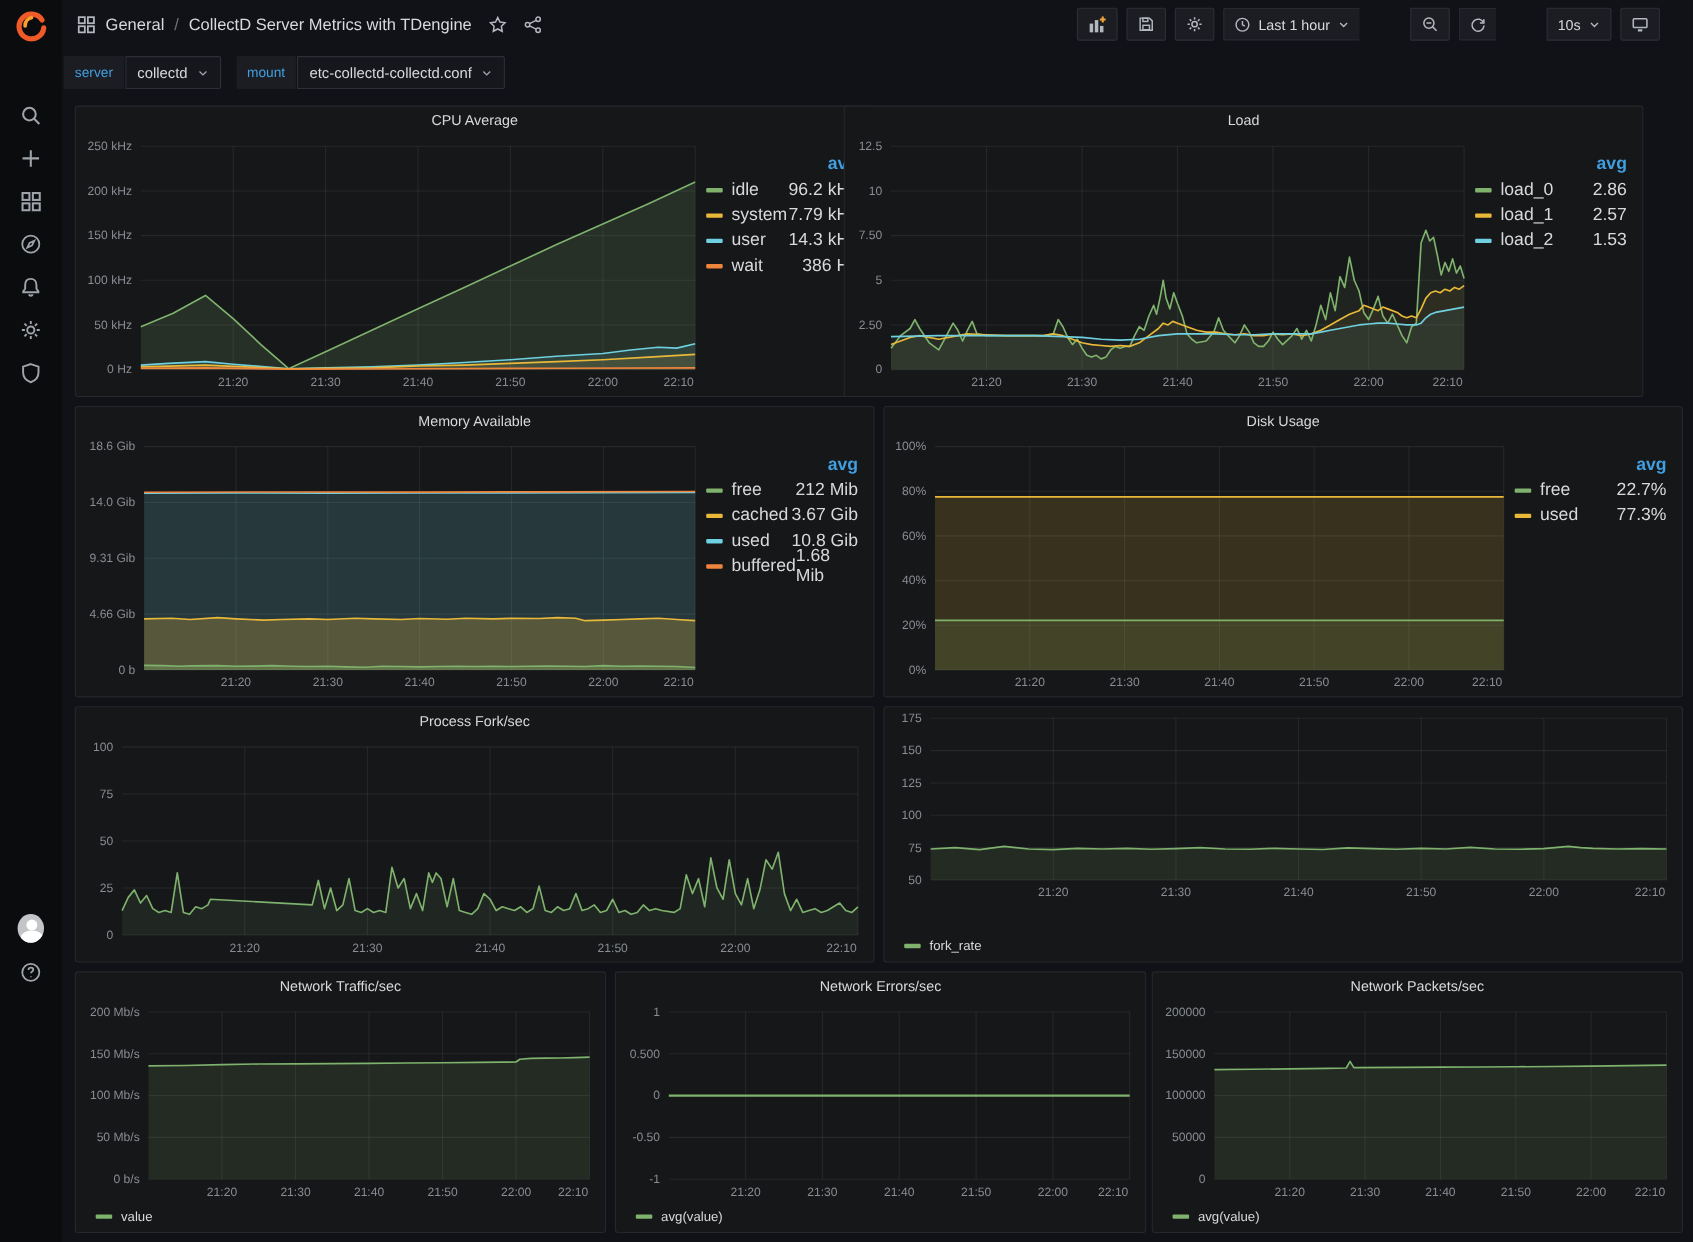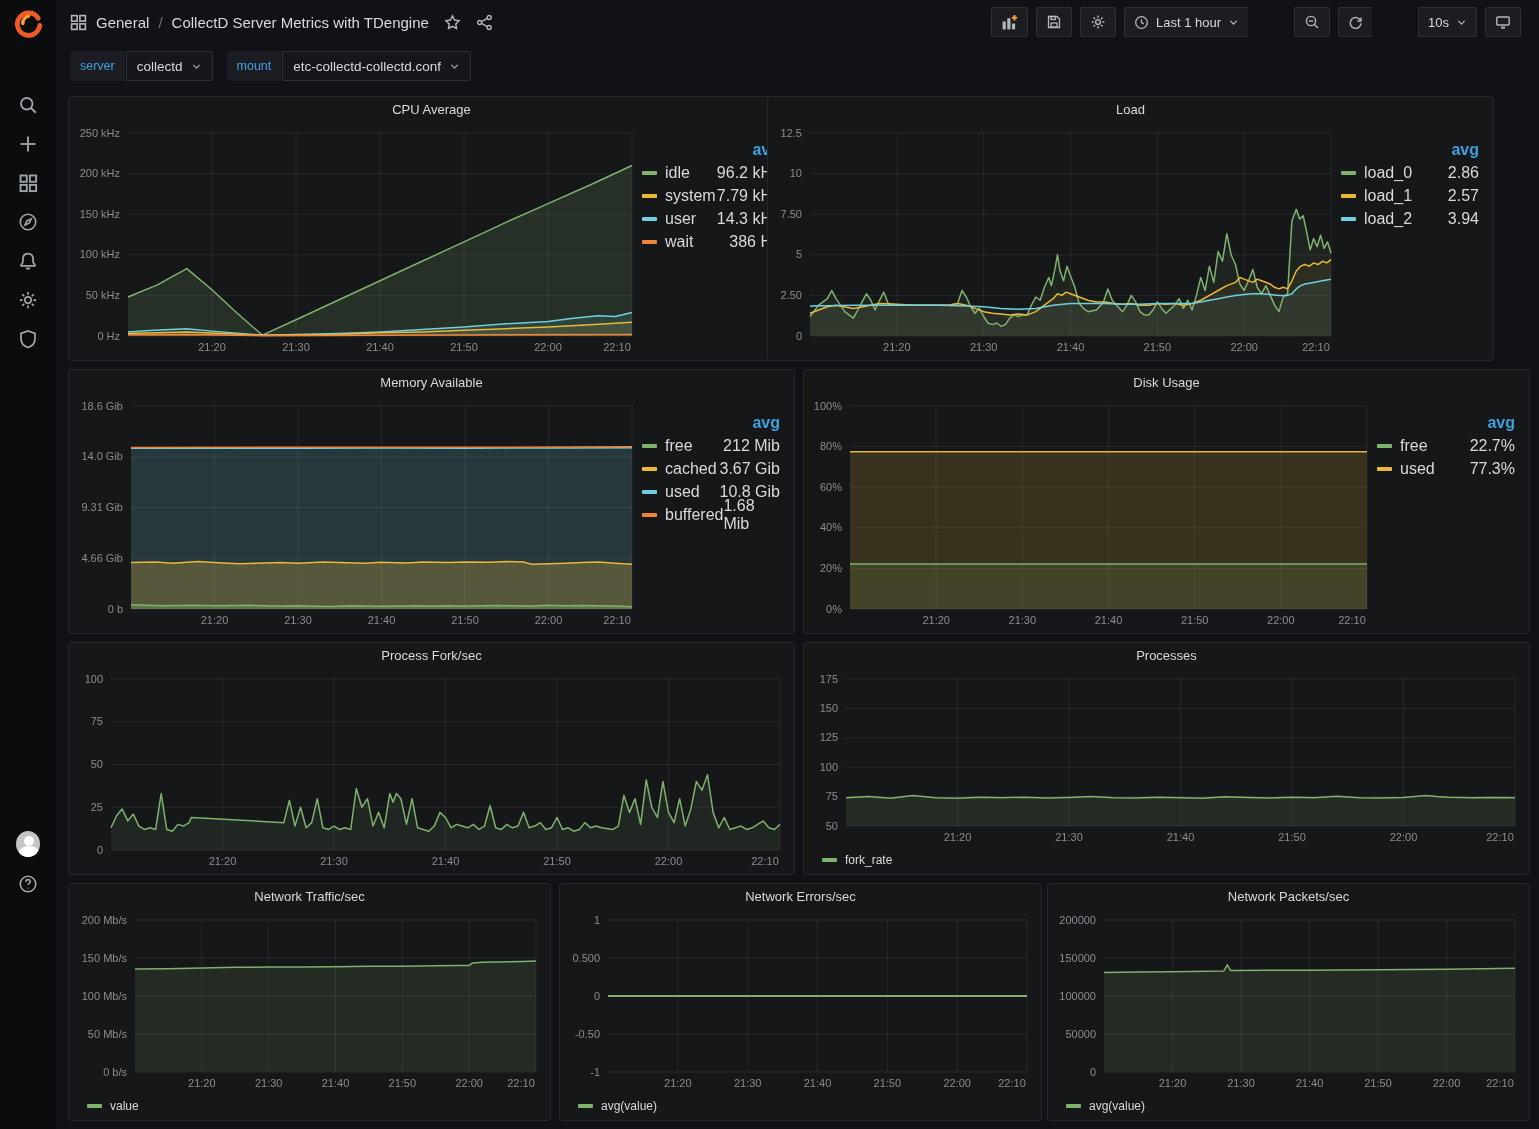--- a/index.html
+++ b/index.html
@@ -9,35 +9,35 @@
   
   .sidebar { position:absolute; left:0; top:0; width:56px; height:100%; background:#0b0c0e; z-index:5; }
   .logo { position:absolute; left:13px; top:8px; width:30px; height:30px; cursor:pointer; }
   .side-ic { position:absolute; left:16px; width:24px; height:24px; display:flex; align-items:center; justify-content:center; cursor:pointer; color:#9fa4ab; }
   .side-ic svg { stroke:#9fa4ab; }
   .avatar-circle { width:26px; height:26px; border-radius:50%; background:#c3c5c9; position:relative; overflow:hidden; }
   .avatar-circle .head { position:absolute; left:8px; top:5px; width:10px; height:10px; border-radius:50%; background:#fff; }
   .avatar-circle .body { position:absolute; left:3px; top:15px; width:20px; height:12px; border-radius:50%; background:#fff; }
 
   
-  .topnav { position:absolute; left:56px; top:0; right:4px; height:44px; display:flex; align-items:center; padding:0 14px; }
+  .topnav { position:absolute; left:56px; top:0; right:16px; height:44px; display:flex; align-items:center; padding:0 14px; }
   .crumbs { display:flex; align-items:center; gap:9px; font-size:15px; }
   .crumbs .sep { color:#6e7177; }
   .crumb-ic { display:flex; color:#b4b7bd; }
   .crumb-act { display:flex; color:#b4b7bd; margin-left:6px; cursor:pointer; }
   .toolbar { margin-left:auto; display:flex; align-items:center; gap:8px;border-radius:15px; }
   .tb { display:flex; align-items:center; gap:7px; height:30px; padding:0 9px; background:#1b1d22; border:1px solid #2c2f36; border-radius:2px; color:#b4b7bd; font-size:13px; cursor:pointer; }
   .tb svg { flex:none; }
   .tb-group { display:flex; }
   .tb-group .tb:first-child { border-radius:2px 0 0 2px; border-right:none; }
   .tb-group .tb:last-child { border-radius:0 2px 2px 0;margin-left:46px; }
   .tb .lbl { color:#d8d9da; }
 
   
-  .submenu { position:absolute; left:56px; top:44px; right:0; height:44px; display:flex; align-items:center; gap:14px; padding:0 14px; }
+  .submenu { position:absolute; left:44px; top:44px; right:0; height:44px; display:flex; align-items:center; gap:14px; padding:0 14px; }
   .var { display:flex; }
   .var-label { display:flex; align-items:center; height:30px; padding:0 10px; background:#1b1d22; color:#409fe0; font-size:12.5px; border-radius:2px 0 0 2px; margin-right:1px; }
   .var-value { display:flex; align-items:center; gap:8px; height:30px; padding:0 10px; background:#15171c; border:1px solid #2c2f36; border-radius:0 2px 2px 0; color:#d8d9da; font-size:13.5px; cursor:pointer; }
 
   
   .dash { position:absolute; left:56px; top:88px; width:1483px; height:1041px; }
   .panel { position:absolute; background:#161719; border:1px solid #25272c; border-radius:3px; display:flex; flex-direction:column; }
   .panel-title { height:26px; line-height:26px; text-align:center; font-size:13px; font-weight:500; color:#d8d9da; cursor:pointer; flex:none; }
   .panel-body { flex:1; display:flex; min-height:0; padding:0 4px 2px 4px; }
   .panel-body.col { flex-direction:column; }
@@ -346,21 +346,21 @@
               <span class="lg-val">2.86</span>
             </div>
             <div class="lg-row">
               <span class="lg-dash" style="background:#eab839"></span>
               <span class="lg-name">load_1</span>
               <span class="lg-val">2.57</span>
             </div>
             <div class="lg-row">
               <span class="lg-dash" style="background:#6ed0e0"></span>
               <span class="lg-name">load_2</span>
-              <span class="lg-val">3.94</span>
+              <span class="lg-val">1.53</span>
             </div>
           </div>
       </div>
     </section>
 
     <section class="panel" style="left:12px;top:281px;width:727px;height:265px">
       <div class="panel-title">Memory Available</div>
       <div class="panel-body">
         <div class="chart">
             <svg width="569" height="235" style="display:block">
@@ -500,21 +500,20 @@
               <text x="595.5" y="196" text-anchor="middle" fill="#898c93" font-size="11">22:00</text>
               <text x="692" y="196" text-anchor="middle" fill="#898c93" font-size="11">22:10</text>
               <path d="M38 181 L38 158.77 L43.575 146.8 L49.15 139.96 L54.725 151.93 L60.3 145.09 L65.875 157.06 L71.45 160.48 L77.025 158.77 L82.6 160.48 L88.175 124.57 L93.75 160.48 L99.32499999999999 162.19 L104.9 155.35 L110.47500000000001 157.06 L116.05 153.64 L118.28 148.51 L210.82500000000002 153.64 L216.4 131.41 L221.97500000000002 157.06 L227.54999999999998 138.25 L233.125 158.77 L238.7 153.64 L244.275 129.7 L249.85 158.77 L255.425 160.48 L261 157.06 L266.57500000000005 160.48 L272.15 158.77 L277.725 160.48 L283.29999999999995 119.44 L288.875 138.25 L294.45000000000005 129.7 L300.025 157.06 L305.6 143.38 L311.175 158.77 L316.75 124.57 L320.095 133.12 L323.44 124.57 L327.90000000000003 129.7 L333.47499999999997 155.35 L339.05 129.7 L344.625 158.77 L350.2 160.48 L355.775 162.19 L361.35 157.06 L366.92499999999995 143.38 L372.5 148.51 L378.075 158.77 L383.65000000000003 155.35 L389.225 157.06 L394.8 158.77 L400.375 155.35 L405.95000000000005 160.48 L411.52500000000003 157.06 L417.09999999999997 136.54 L422.67499999999995 158.77 L428.25 160.48 L433.825 155.35 L439.4 158.77 L444.97499999999997 157.06 L450.55 143.38 L456.125 158.77 L461.7 157.06 L467.27500000000003 153.64 L472.85 160.48 L478.425 158.77 L484 148.51 L489.57500000000005 160.48 L495.15000000000003 158.77 L500.72499999999997 162.19 L506.29999999999995 160.48 L511.875 153.64 L517.45 158.77 L523.025 157.06 L528.5999999999999 158.77 L539.75 160.48 L545.325 157.06 L550.9000000000001 126.28 L556.475 143.38 L562.05 129.7 L567.625 155.35 L573.2 110.89 L578.775 138.25 L584.35 148.51 L589.925 112.6 L595.5 143.38 L601.075 153.64 L606.65 129.7 L612.2249999999999 157.06 L617.8000000000001 139.96 L623.375 112.6 L628.9499999999999 121.15 L634.5250000000001 105.76 L640.1 143.38 L645.675 158.77 L651.25 148.51 L656.825 160.48 L662.4 158.77 L667.975 157.06 L673.55 160.48 L679.125 158.77 L684.7 155.35 L690.275 151.93 L695.8499999999999 158.77 L701.4250000000001 160.48 L707 155.35 L707 181 Z" fill="#7eb26d" fill-opacity="0.1" stroke="none"></path>
               <path d="M38 158.77 L43.575 146.8 L49.15 139.96 L54.725 151.93 L60.3 145.09 L65.875 157.06 L71.45 160.48 L77.025 158.77 L82.6 160.48 L88.175 124.57 L93.75 160.48 L99.32499999999999 162.19 L104.9 155.35 L110.47500000000001 157.06 L116.05 153.64 L118.28 148.51 L210.82500000000002 153.64 L216.4 131.41 L221.97500000000002 157.06 L227.54999999999998 138.25 L233.125 158.77 L238.7 153.64 L244.275 129.7 L249.85 158.77 L255.425 160.48 L261 157.06 L266.57500000000005 160.48 L272.15 158.77 L277.725 160.48 L283.29999999999995 119.44 L288.875 138.25 L294.45000000000005 129.7 L300.025 157.06 L305.6 143.38 L311.175 158.77 L316.75 124.57 L320.095 133.12 L323.44 124.57 L327.90000000000003 129.7 L333.47499999999997 155.35 L339.05 129.7 L344.625 158.77 L350.2 160.48 L355.775 162.19 L361.35 157.06 L366.92499999999995 143.38 L372.5 148.51 L378.075 158.77 L383.65000000000003 155.35 L389.225 157.06 L394.8 158.77 L400.375 155.35 L405.95000000000005 160.48 L411.52500000000003 157.06 L417.09999999999997 136.54 L422.67499999999995 158.77 L428.25 160.48 L433.825 155.35 L439.4 158.77 L444.97499999999997 157.06 L450.55 143.38 L456.125 158.77 L461.7 157.06 L467.27500000000003 153.64 L472.85 160.48 L478.425 158.77 L484 148.51 L489.57500000000005 160.48 L495.15000000000003 158.77 L500.72499999999997 162.19 L506.29999999999995 160.48 L511.875 153.64 L517.45 158.77 L523.025 157.06 L528.5999999999999 158.77 L539.75 160.48 L545.325 157.06 L550.9000000000001 126.28 L556.475 143.38 L562.05 129.7 L567.625 155.35 L573.2 110.89 L578.775 138.25 L584.35 148.51 L589.925 112.6 L595.5 143.38 L601.075 153.64 L606.65 129.7 L612.2249999999999 157.06 L617.8000000000001 139.96 L623.375 112.6 L628.9499999999999 121.15 L634.5250000000001 105.76 L640.1 143.38 L645.675 158.77 L651.25 148.51 L656.825 160.48 L662.4 158.77 L667.975 157.06 L673.55 160.48 L679.125 158.77 L684.7 155.35 L690.275 151.93 L695.8499999999999 158.77 L701.4250000000001 160.48 L707 155.35" fill="none" stroke="#7eb26d" stroke-width="1.5" stroke-linejoin="round"></path>
             </svg>
           </div>
       </div>
     </section>
 
     <section class="panel" style="left:747px;top:554px;width:727px;height:233px">
-      <div class="panel-title">Processes</div>
       <div class="panel-body col">
         <div class="chart">
             <svg width="717" height="179" style="display:block">
               <line x1="149.5" y1="10" x2="149.5" y2="157" stroke="rgba(255,255,255,0.07)"></line>
               <line x1="261" y1="10" x2="261" y2="157" stroke="rgba(255,255,255,0.07)"></line>
               <line x1="372.5" y1="10" x2="372.5" y2="157" stroke="rgba(255,255,255,0.07)"></line>
               <line x1="484" y1="10" x2="484" y2="157" stroke="rgba(255,255,255,0.07)"></line>
               <line x1="595.5" y1="10" x2="595.5" y2="157" stroke="rgba(255,255,255,0.07)"></line>
               <line x1="707" y1="10" x2="707" y2="157" stroke="rgba(255,255,255,0.07)"></line>
               <line x1="38" y1="157" x2="707" y2="157" stroke="rgba(255,255,255,0.07)"></line>

